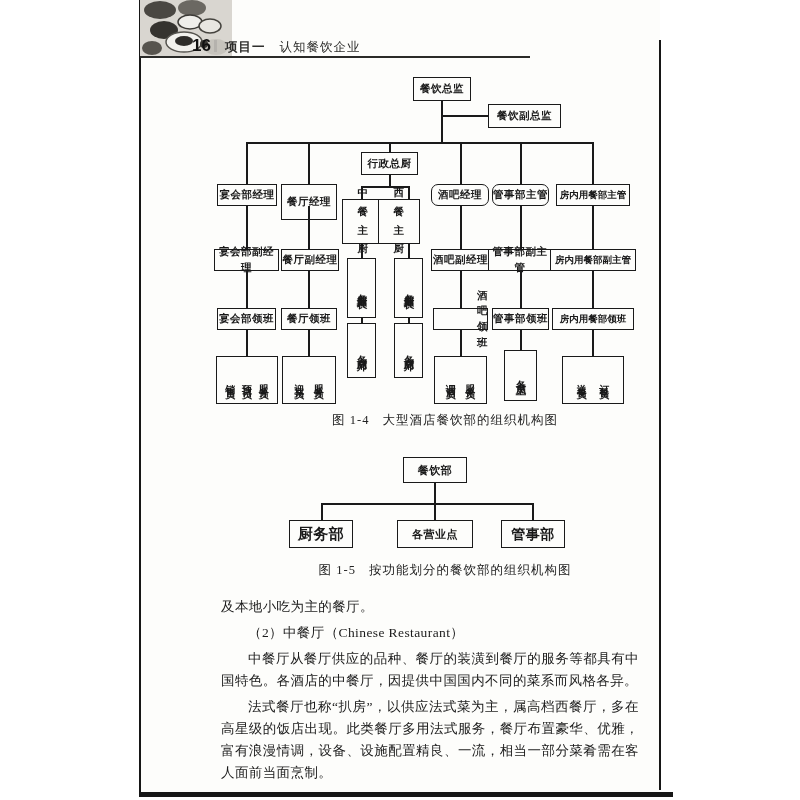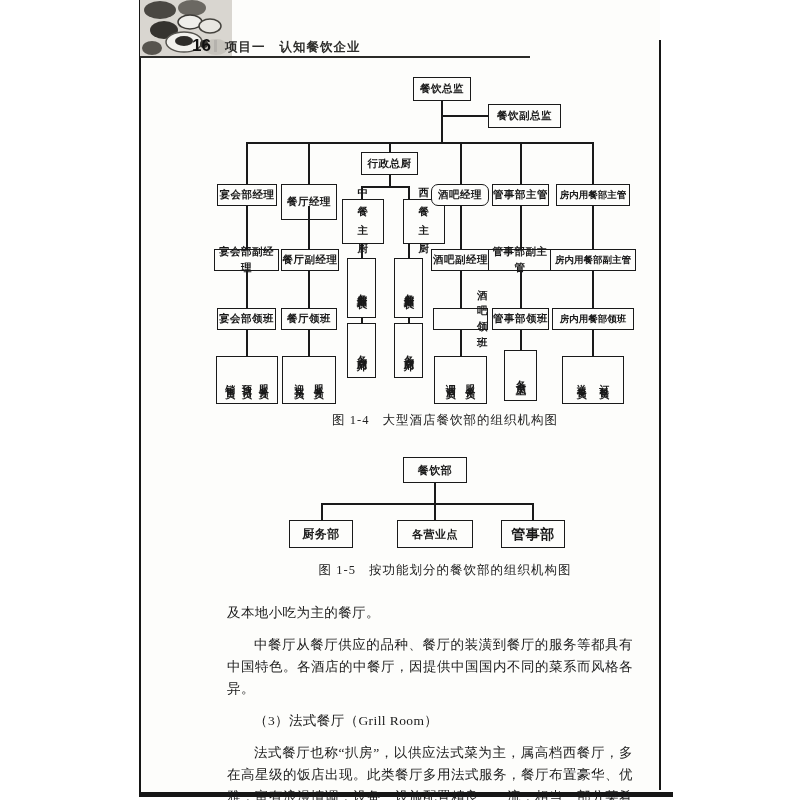--- a/index.html
+++ b/index.html
@@ -10,40 +10,40 @@
   }
   .page-area{position:absolute;left:140px;top:0;width:520px;height:792px;background:#fdfdfb;}
   .rule{position:absolute;background:#161616;}
   
   .hdr-photo{position:absolute;left:140px;top:0;width:92px;height:57px;}
   .hdr-rule{position:absolute;left:140px;top:56px;width:390px;height:2px;background:#2a2a28;}
   .hdr-row{position:absolute;left:192px;top:36px;display:flex;align-items:baseline;}
   .hdr-num{font-family:"Liberation Sans","DejaVu Sans",sans-serif;font-weight:bold;font-size:17px;color:#111;}
   .hdr-tick{display:inline-block;width:3px;height:12px;background:#b5b2ad;margin:0 8px 0 3px;align-self:center;}
   .hdr-sec{font-size:12.5px;font-weight:bold;color:#2e2e2c;letter-spacing:1px;}
-  .hdr-title{font-size:12.5px;font-weight:bold;color:#2e2e2c;letter-spacing:1px;margin-left:14px;}
+  .hdr-title{font-size:12.5px;font-weight:normal;color:#2e2e2c;letter-spacing:1px;margin-left:14px;}
   
   .ob{
     position:absolute;border:1.5px solid #1a1a1a;background:#fdfdfb;
     display:flex;align-items:center;justify-content:center;text-align:center;
     font-size:10.5px;font-weight:bold;color:#191919;line-height:1.5;
     box-sizing:border-box;letter-spacing:0.5px;
   }
   .ob.small{font-size:9.5px;letter-spacing:0;}
   .ob.two-line{padding:20px;line-height:1.8;}
   .vtext{writing-mode:vertical-rl;text-orientation:upright;letter-spacing:2px;}
   .vtext5{writing-mode:vertical-rl;text-orientation:upright;letter-spacing:1px;}
   .staffbox{display:flex;flex-direction:row;align-items:center;justify-content:space-evenly;padding:2px;}
   .vcol{writing-mode:vertical-rl;text-orientation:upright;font-size:10px;font-weight:bold;letter-spacing:2.5px;line-height:1.1;}
   .ln{position:absolute;background:#1a1a1a;}
   .cap{position:absolute;left:240px;width:410px;text-align:center;font-size:12.5px;color:#222;letter-spacing:1px;}
   .cap .cap-t{margin-left:13px;}
   
   .bodytext{position:absolute;left:217px;top:592px;width:426px;font-size:13.5px;line-height:22px;text-align:justify;color:#1b1b1b;letter-spacing:0.4px;}
-  .bodytext p{margin:10px;}
+  .bodytext p{margin:4px;}
   .bodytext p.ind{text-indent:2em;}
 </style>
 </head>
 <body>
 
 <div class="page-area"></div>
 
 <div class="rule" style="left:139px;top:0;width:2px;height:797px;"></div>
 <div class="rule" style="left:659px;top:40px;width:2px;height:750px;"></div>
 <div class="rule" style="left:139px;top:792px;width:534px;height:5px;"></div>
@@ -87,23 +87,23 @@
 
 <div class="ob" style="left:361px;top:152px;width:57px;height:23px;">行政总厨</div>
 <div class="ln" style="left:389px;top:175px;width:1.5px;height:11px;"></div>
 <div class="ln" style="left:361px;top:186px;width:48px;height:1.5px;"></div>
 <div class="ln" style="left:361px;top:186px;width:1.5px;height:13px;"></div>
 <div class="ln" style="left:408px;top:186px;width:1.5px;height:13px;"></div>
 
 <div class="ob" style="left:217px;top:184px;width:60px;height:22px;">宴会部经理</div>
 <div class="ob" style="left:281px;top:184px;width:56px;height:36px;">餐厅经理</div>
 <div class="ob two-line" style="left:342px;top:199px;width:39px;height:45px;">中餐主厨</div>
-<div class="ob two-line" style="left:403px;top:199px;width:39px;height:45px;">西餐主厨</div>
+<div class="ob two-line" style="left:378px;top:199px;width:39px;height:45px;">西餐主厨</div>
 <div class="ob" style="left:431px;top:184px;width:58px;height:22px;border-radius:7px;">酒吧经理</div>
-<div class="ob" style="left:492px;top:184px;width:57px;height:22px;">管事部主管</div>
+<div class="ob" style="left:492px;top:184px;width:57px;height:22px;border-radius:7px;">管事部主管</div>
 <div class="ob small" style="left:556px;top:184px;width:74px;height:22px;">房内用餐部主管</div>
 
 <div class="ln" style="left:246px;top:206px;width:1.5px;height:43px;"></div>
 <div class="ln" style="left:308px;top:206px;width:1.5px;height:43px;"></div>
 <div class="ln" style="left:361px;top:244px;width:1.5px;height:14px;"></div>
 <div class="ln" style="left:408px;top:244px;width:1.5px;height:14px;"></div>
 <div class="ln" style="left:460px;top:206px;width:1.5px;height:43px;"></div>
 <div class="ln" style="left:520px;top:206px;width:1.5px;height:43px;"></div>
 <div class="ln" style="left:592px;top:206px;width:1.5px;height:43px;"></div>
 
@@ -159,25 +159,25 @@
 <div class="cap" style="top:412px;">
   <span>图 1-4</span><span class="cap-t">大型酒店餐饮部的组织机构图</span>
 </div>
 
 <div class="ob" style="left:403px;top:457px;width:64px;height:26px;font-size:11px;">餐饮部</div>
 <div class="ln" style="left:434px;top:483px;width:1.5px;height:20px;"></div>
 <div class="ln" style="left:321px;top:503px;width:212px;height:1.5px;"></div>
 <div class="ln" style="left:321px;top:503px;width:1.5px;height:17px;"></div>
 <div class="ln" style="left:434px;top:503px;width:1.5px;height:17px;"></div>
 <div class="ln" style="left:532px;top:503px;width:1.5px;height:17px;"></div>
-<div class="ob" style="left:289px;top:520px;width:64px;height:28px;font-size:12px;">厨务部</div>
+<div class="ob" style="left:289px;top:520px;width:64px;height:28px;font-size:15px;">厨务部</div>
 <div class="ob" style="left:397px;top:520px;width:76px;height:28px;font-size:11px;">各营业点</div>
 <div class="ob" style="left:501px;top:520px;width:64px;height:28px;font-size:14px;">管事部</div>
 <div class="cap" style="top:562px;">
   <span>图 1-5</span><span class="cap-t">按功能划分的餐饮部的组织机构图</span>
 </div>
 
 <div class="bodytext">
   <p>及本地小吃为主的餐厅。</p>
+  <p class="ind">（2）中餐厅（Chinese Restaurant）</p>
   <p class="ind">中餐厅从餐厅供应的品种、餐厅的装潢到餐厅的服务等都具有中国特色。各酒店的中餐厅，因提供中国国内不同的菜系而风格各异。</p>
-  <p class="ind">（3）法式餐厅（Grill Room）</p>
   <p class="ind">法式餐厅也称“扒房”，以供应法式菜为主，属高档西餐厅，多在高星级的饭店出现。此类餐厅多用法式服务，餐厅布置豪华、优雅，富有浪漫情调，设备、设施配置精良、一流，相当一部分菜肴需在客人面前当面烹制。</p>
 </div>
 
 </body></html>

